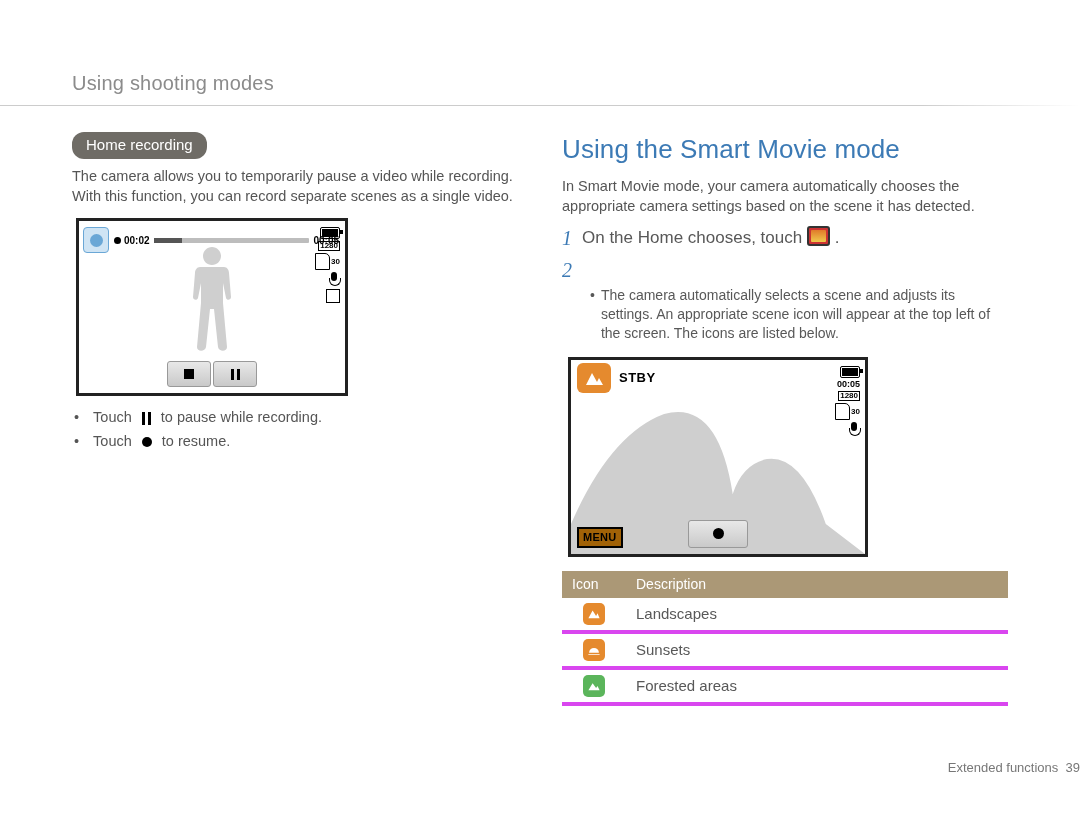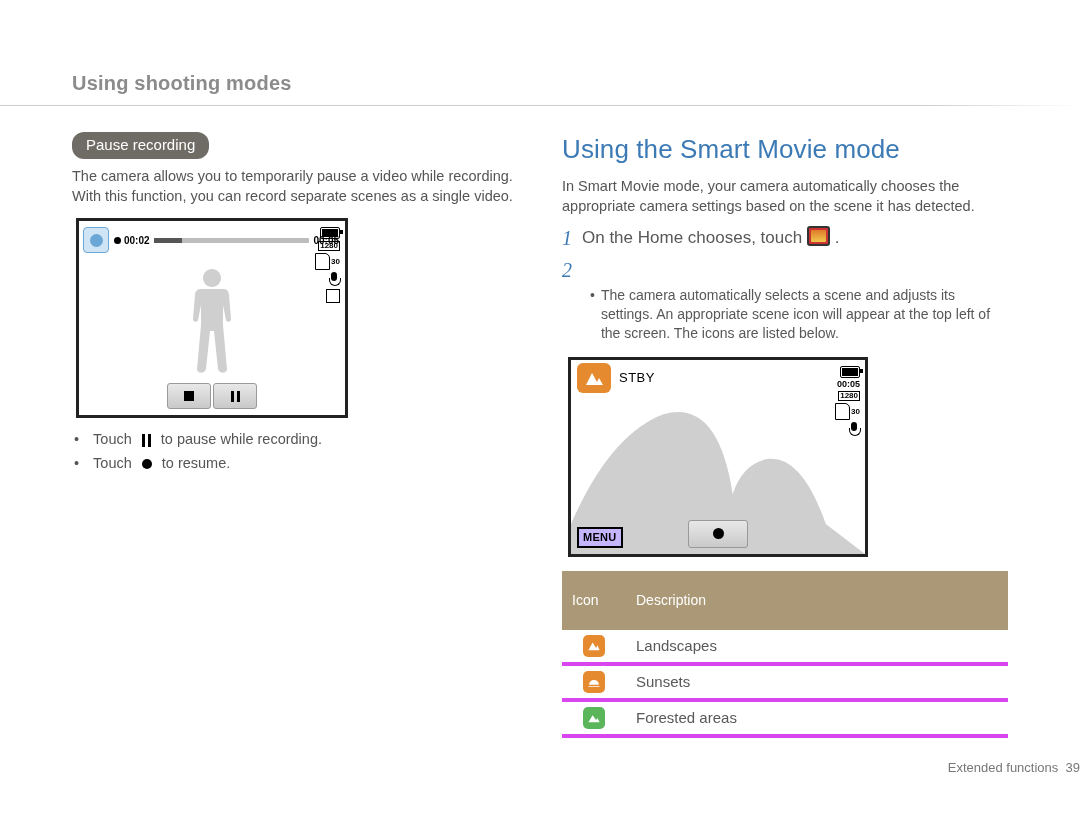--- a/index.html
+++ b/index.html
@@ -12,21 +12,21 @@
   }
   .page{
     padding:70px 72px 0 72px;
     display:flex;
     gap:44px;
   }
   .chapter-title{
     position:absolute;
     top:72px;left:72px;
     font-size:20px;
-    font-weight:700;
+    font-weight:400;
     color:#8b8b8b;
     letter-spacing:0.2px;
   }
   .chapter-underline{
     position:absolute;
     top:105px;left:0;right:0;
     height:1px;
     background:linear-gradient(to right,#ccc 0 85%,transparent 100%);
   }
   .col{
@@ -71,21 +71,21 @@
   .sub{margin-left:28px;font-size:14px;color:#585858;}
   .sub ul{margin:0;padding:0;}
   .sub li{list-style:none;margin:0 0 2px;display:flex;gap:6px;}
   .sub li::before{content:'•';}
 
   .smart-movie-icon-inline{display:inline-block;width:19px;height:16px;vertical-align:-3px;border:2px solid #333;border-radius:3px;background:#c33;position:relative;}
   .smart-movie-icon-inline::after{content:'';position:absolute;inset:2px;border-radius:1px;background:linear-gradient(#e07a2a,#efc94c);}
 
   
   .screen{
-    width:272px;height:200px;
+    width:272px;height:178px;
     border:3px solid #222;
     box-sizing:border-box;
     position:relative;
     margin:12px 0 12px 4px;
     font-family:Arial,sans-serif;
   }
   .screen.large{width:300px;height:200px;margin-left:6px;}
   .screen .inner{position:absolute;inset:0;overflow:hidden;}
   .silhouette{
     position:absolute;left:50%;bottom:36px;transform:translateX(-50%);
@@ -99,21 +99,21 @@
   .rec-dot{width:7px;height:7px;border-radius:50%;background:#000;margin:0 3px 0 1px;}
   .progress-track{flex:1;height:5px;background:#bdbdbd;margin:0 4px;position:relative;border-radius:1px;}
   .progress-fill{position:absolute;left:0;top:0;bottom:0;width:18%;background:#555;}
   .badge-orange{
     width:34px;height:30px;border-radius:6px;background:#e58a2e;
     display:flex;align-items:center;justify-content:center;margin-right:6px;
   }
   .badge-orange svg{width:20px;height:20px;}
   .node-blue{width:24px;height:24px;margin-left:-2px;margin-right:4px;border:1px solid #6aa7d6;border-radius:4px;background:#cfe4f4;display:flex;align-items:center;justify-content:center;}
   .node-blue::after{content:'';width:13px;height:13px;border-radius:50%;background:#6aa7d6;}
-  .stby{font-weight:400;color:#000;letter-spacing:0.5px;font-size:13px;margin-left:2px;}
+  .stby{font-weight:700;color:#000;letter-spacing:0.5px;font-size:13px;margin-left:2px;}
   .topbar .tval{font-weight:700;font-size:10px;}
 
   .rhs-icons{position:absolute;top:6px;right:5px;width:30px;display:flex;flex-direction:column;align-items:flex-end;gap:2px;}
   .rhs-icons .cell{font-size:8px;font-weight:700;line-height:1;color:#000;text-align:right;}
   .battery{width:18px;height:10px;border:1.5px solid #000;border-radius:2px;position:relative;}
   .battery::after{content:'';position:absolute;right:-4px;top:2px;width:3px;height:4px;background:#000;}
   .battery .fill{position:absolute;inset:1px;background:#000;}
   .res{font-size:8px;line-height:1;border:1px solid #000;padding:0 1px;}
   .sd{width:13px;height:15px;border:1.5px solid #000;border-top-right-radius:5px;position:relative;}
   .mic{width:12px;height:15px;position:relative;}
@@ -122,25 +122,25 @@
   .sq{width:12px;height:12px;border:1.5px solid #000;background:#fff;}
 
   .controls{position:absolute;left:50%;bottom:6px;transform:translateX(-50%);display:flex;gap:2px;}
   .btn{width:42px;height:24px;background:linear-gradient(#e8e8e8,#c9c9c9);border:1px solid #999;border-radius:3px;display:flex;align-items:center;justify-content:center;}
   .btn .sq-stop{width:10px;height:10px;background:#000;}
   .btn .bars{display:flex;gap:3px;}
   .btn .bars span{width:3px;height:11px;background:#000;}
   .btn.single{width:58px;height:26px;}
   .btn .circ{width:11px;height:11px;border-radius:50%;background:#000;}
 
-  .menu-btn{position:absolute;left:6px;bottom:6px;font-size:11px;font-weight:900;border:2px solid #000;padding:1px 4px;background:#c4b5fd;color:#000;letter-spacing:0.3px;}
+  .menu-btn{position:absolute;left:6px;bottom:6px;font-size:11px;font-weight:900;border:2px solid #000;padding:1px 4px;background:#a16207;color:#000;letter-spacing:0.3px;}
 
   
   table.icons{border-collapse:collapse;width:100%;margin-top:14px;font-size:15px;color:#585858;}
-  table.icons th{background:#ab9876;color:#fff;font-weight:400;text-align:left;padding:20px 10px;font-size:14px;}
+  table.icons th{background:#ab9876;color:#fff;font-weight:400;text-align:left;padding:4px 10px;font-size:14px;}
   table.icons td{border-bottom:4px solid #d946ef;padding:5px 10px;vertical-align:middle;}
   .ico-cell{width:44px;text-align:center;}
   .scene-ico{width:22px;height:22px;border-radius:5px;display:inline-flex;align-items:center;justify-content:center;}
   .scene-ico svg{width:14px;height:12px;}
   .orange{background:#e58a2e;}
   .orange2{background:#e58a2e;}
   .cyan{background:#58b8d8;}
   .green{background:#5bb55b;}
 
   
@@ -148,21 +148,21 @@
 </style>
 </head>
 <body>
 
 <div class="chapter-title">Using shooting modes</div>
 <div class="chapter-underline"></div>
 
 <div class="page">
 
   <div class="col left">
-    <span class="pill">Pause recording</span>
+    <span class="pill">Home recording</span>
     <p>The camera allows you to temporarily pause a video while recording. With this function, you can record separate scenes as a single video.</p>
 
     
     <div class="screen">
       <div class="inner">
         <div class="topbar">
           <span class="node-blue"></span>
           <span class="rec-dot"></span>
           <span class="tval">00:02</span>
           <span class="progress-track">

